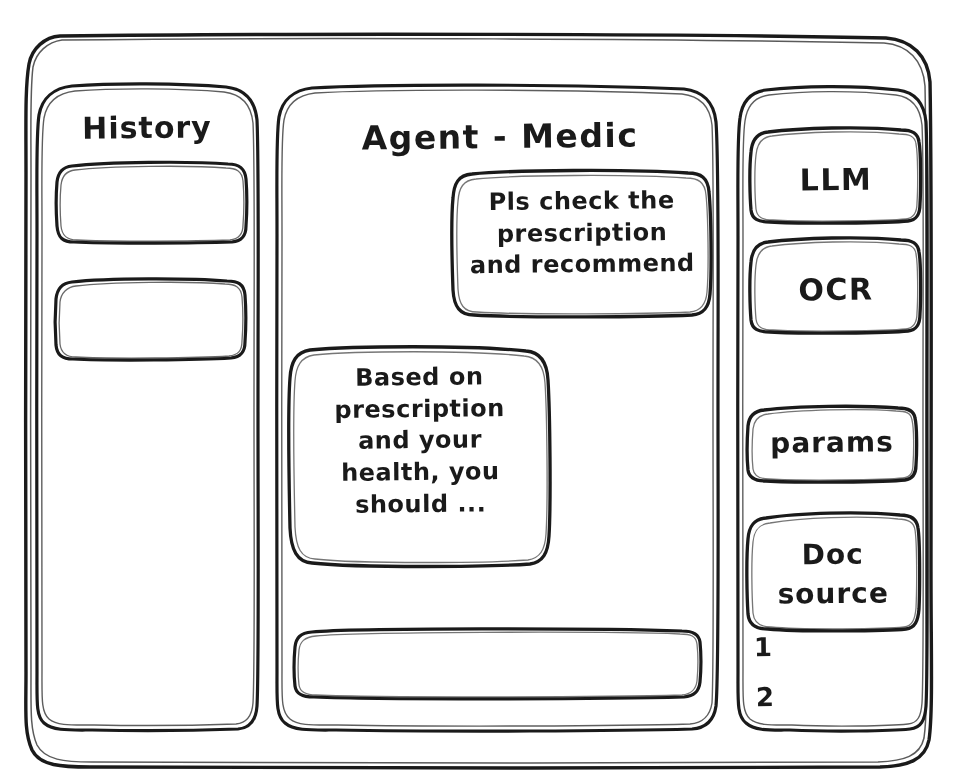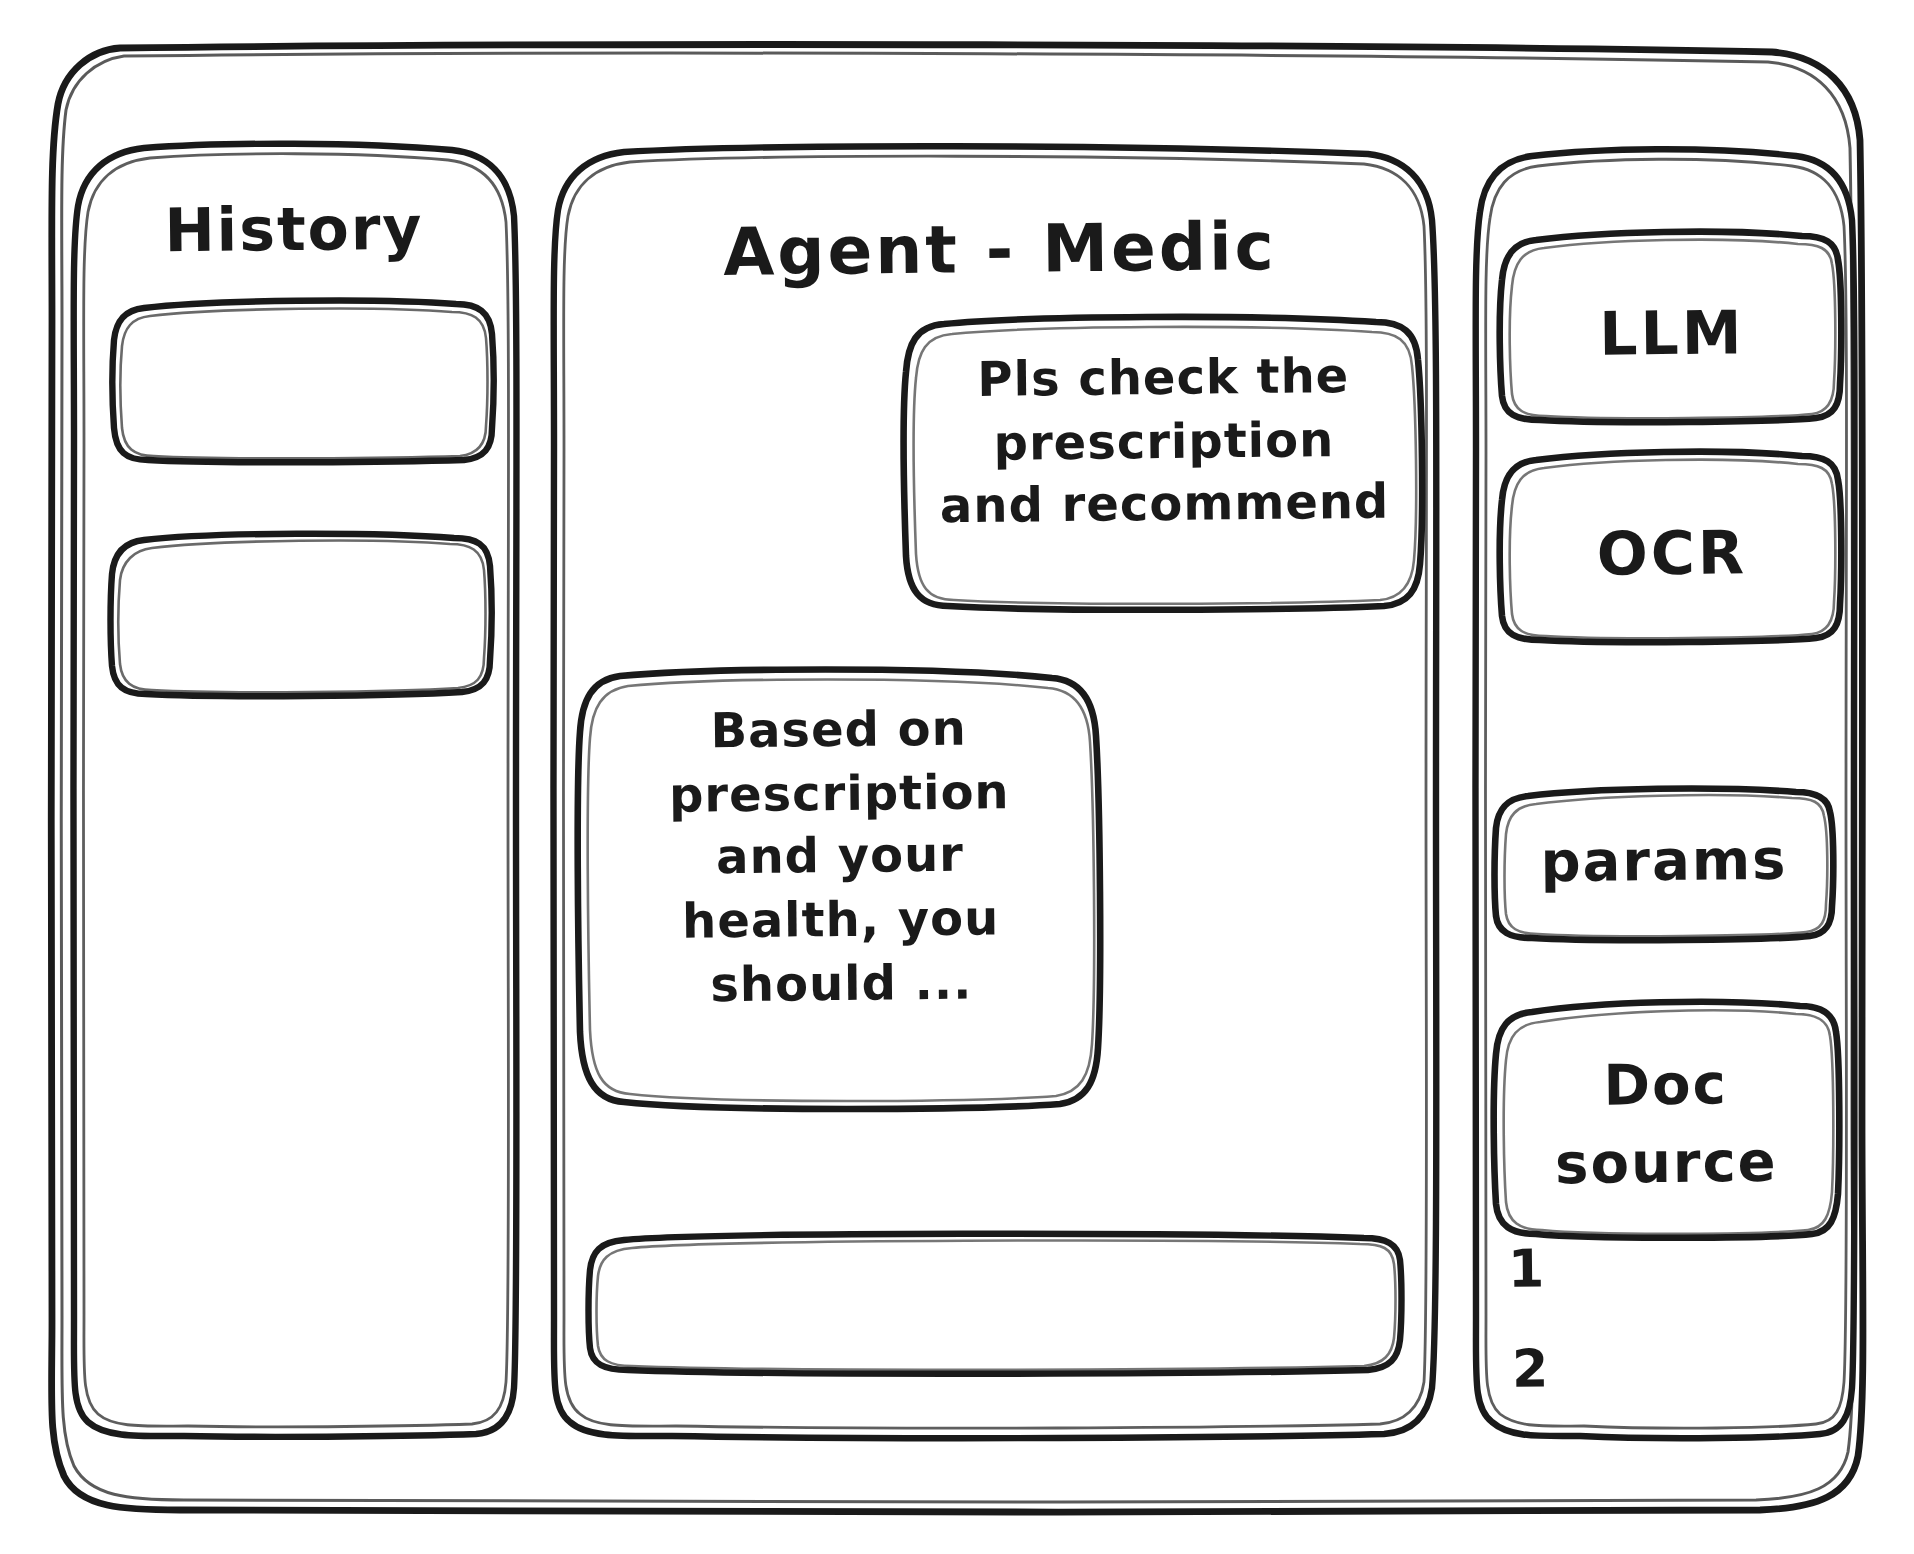--- a/index.html
+++ b/index.html
@@ -10,21 +10,21 @@
   body {
     width: 957px;
     height: 777px;
     position: relative;
     overflow: hidden;
     font-family: "DejaVu Sans", sans-serif;
     color: #1a1a1a;
   }
   #canvas {
     position: absolute;
-    left: 0; top: 0;
+    left: 0; top: 12px;
     width: 957px;
     height: 566px;
   }
   .sketch-layer {
     position: absolute;
     left: 0; top: 0;
     width: 957px;
     height: 777px;
     pointer-events: none;
   }

